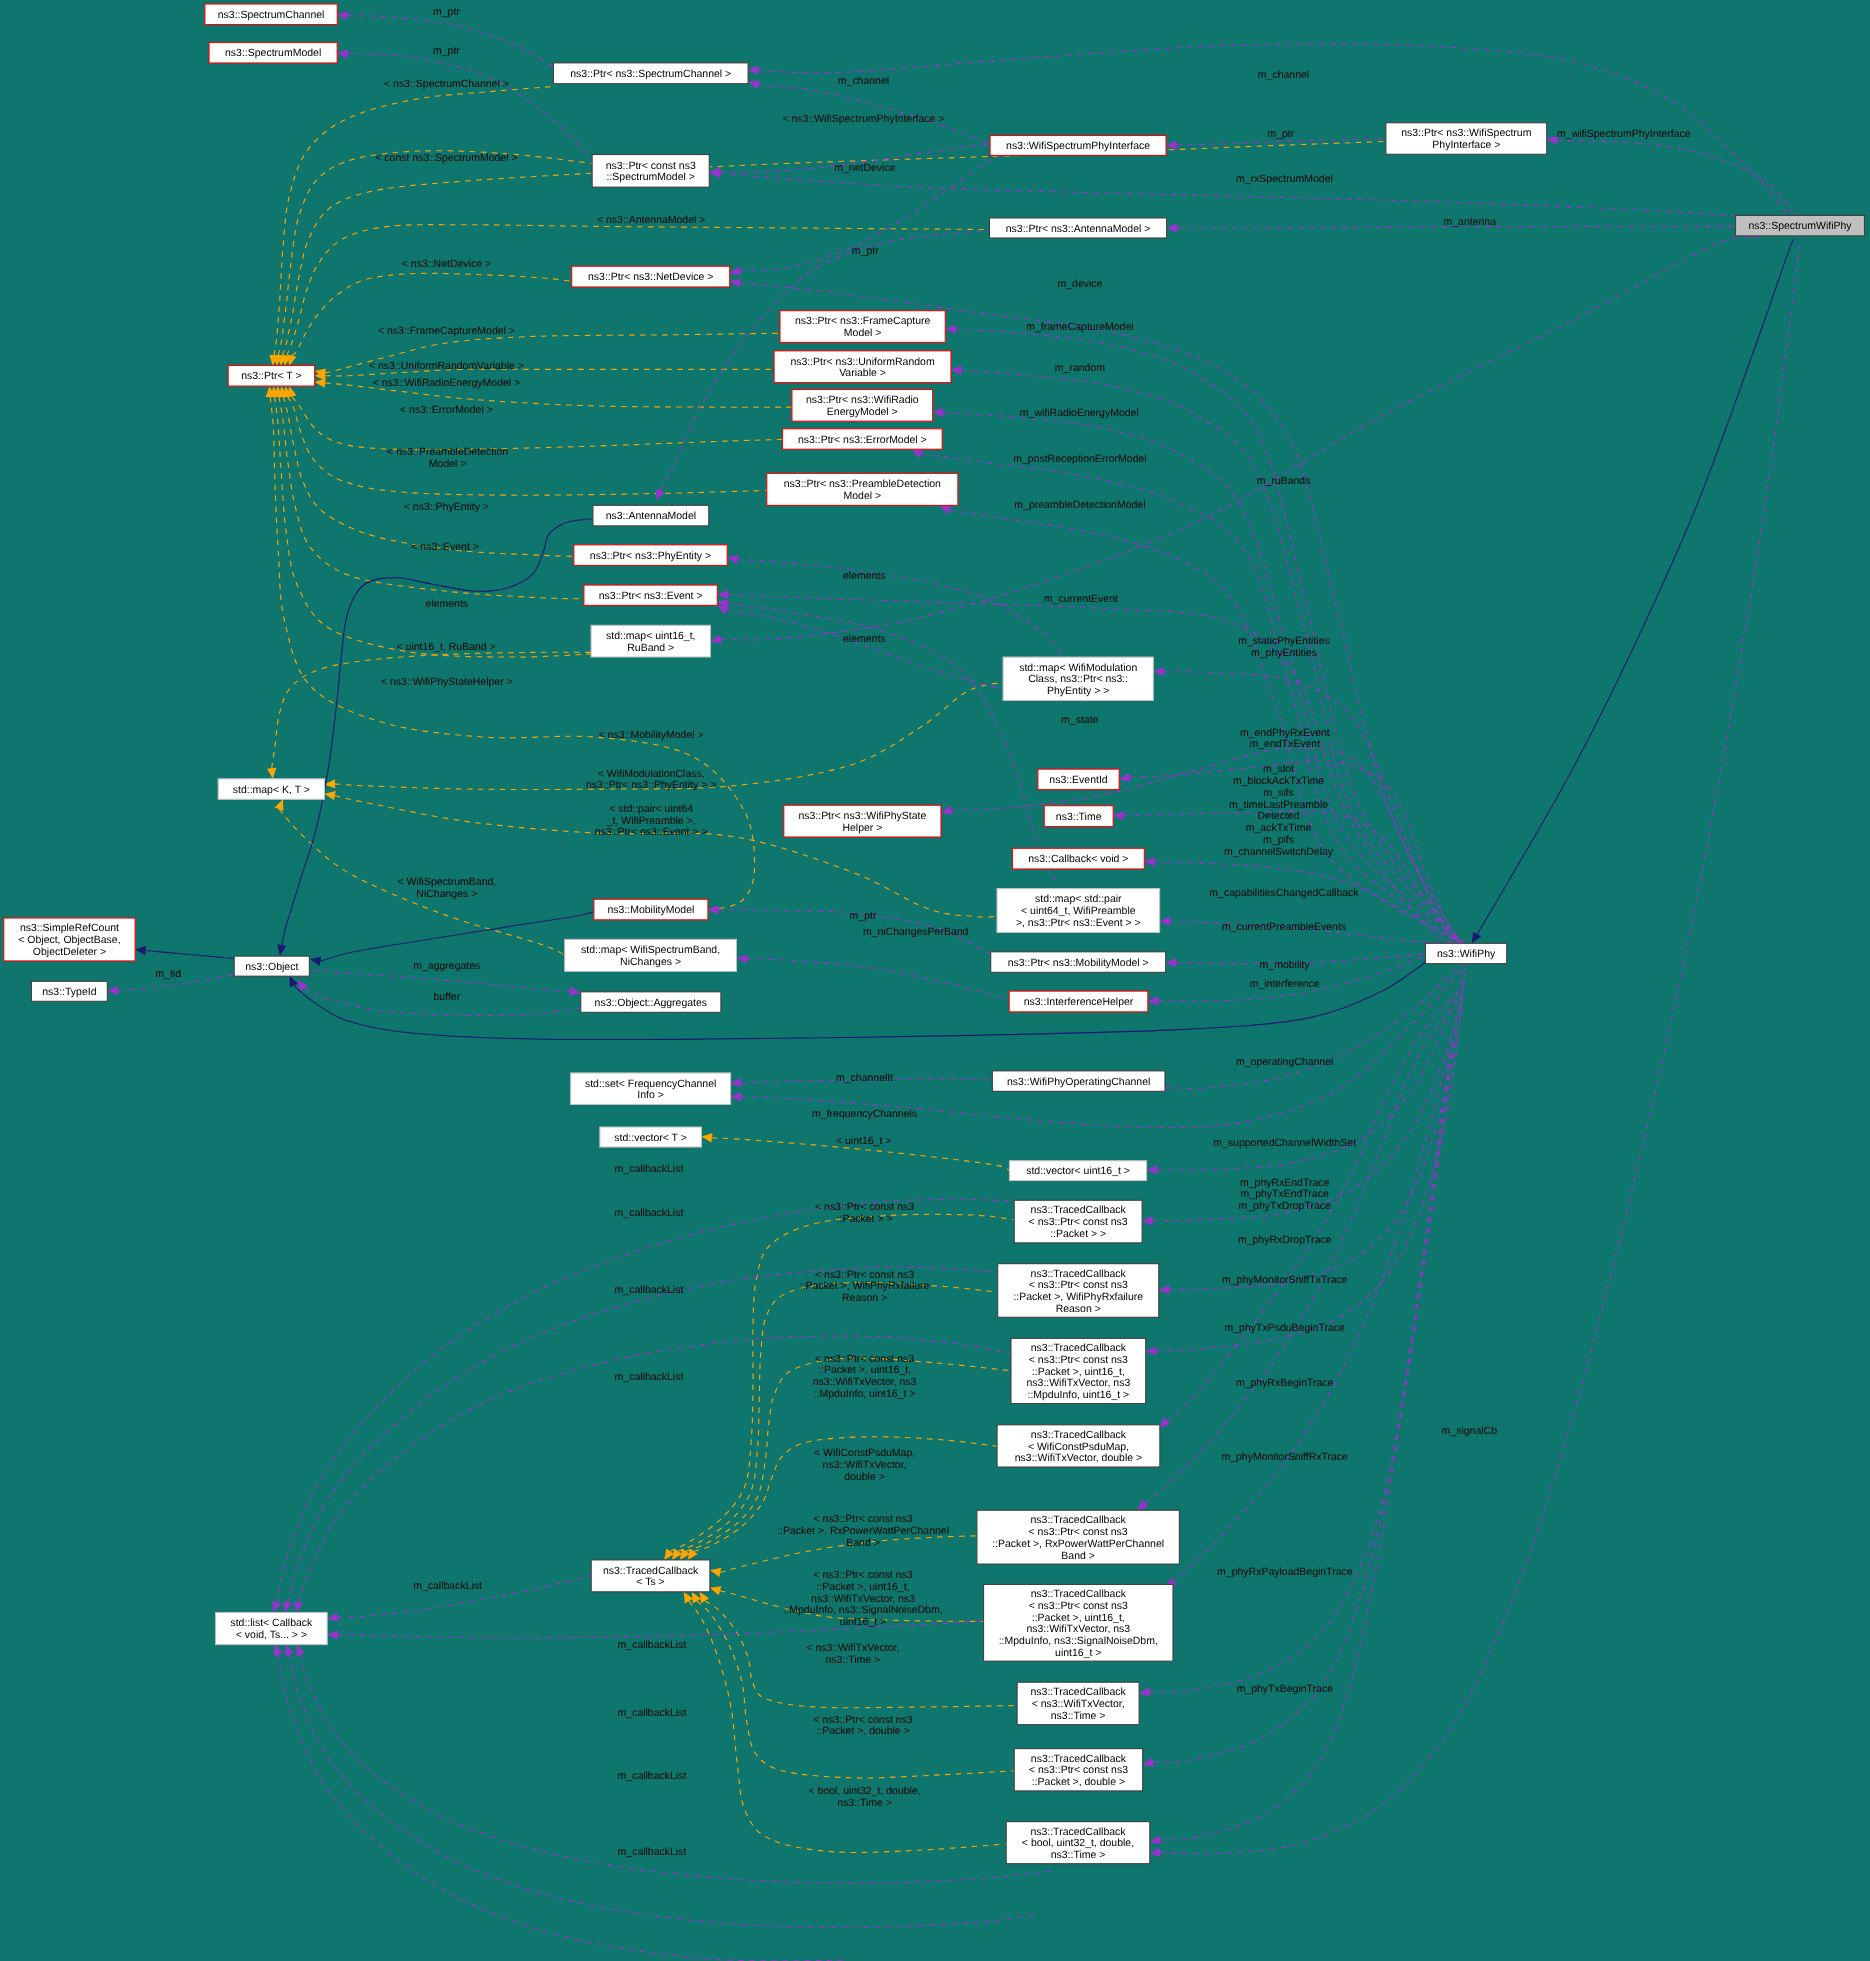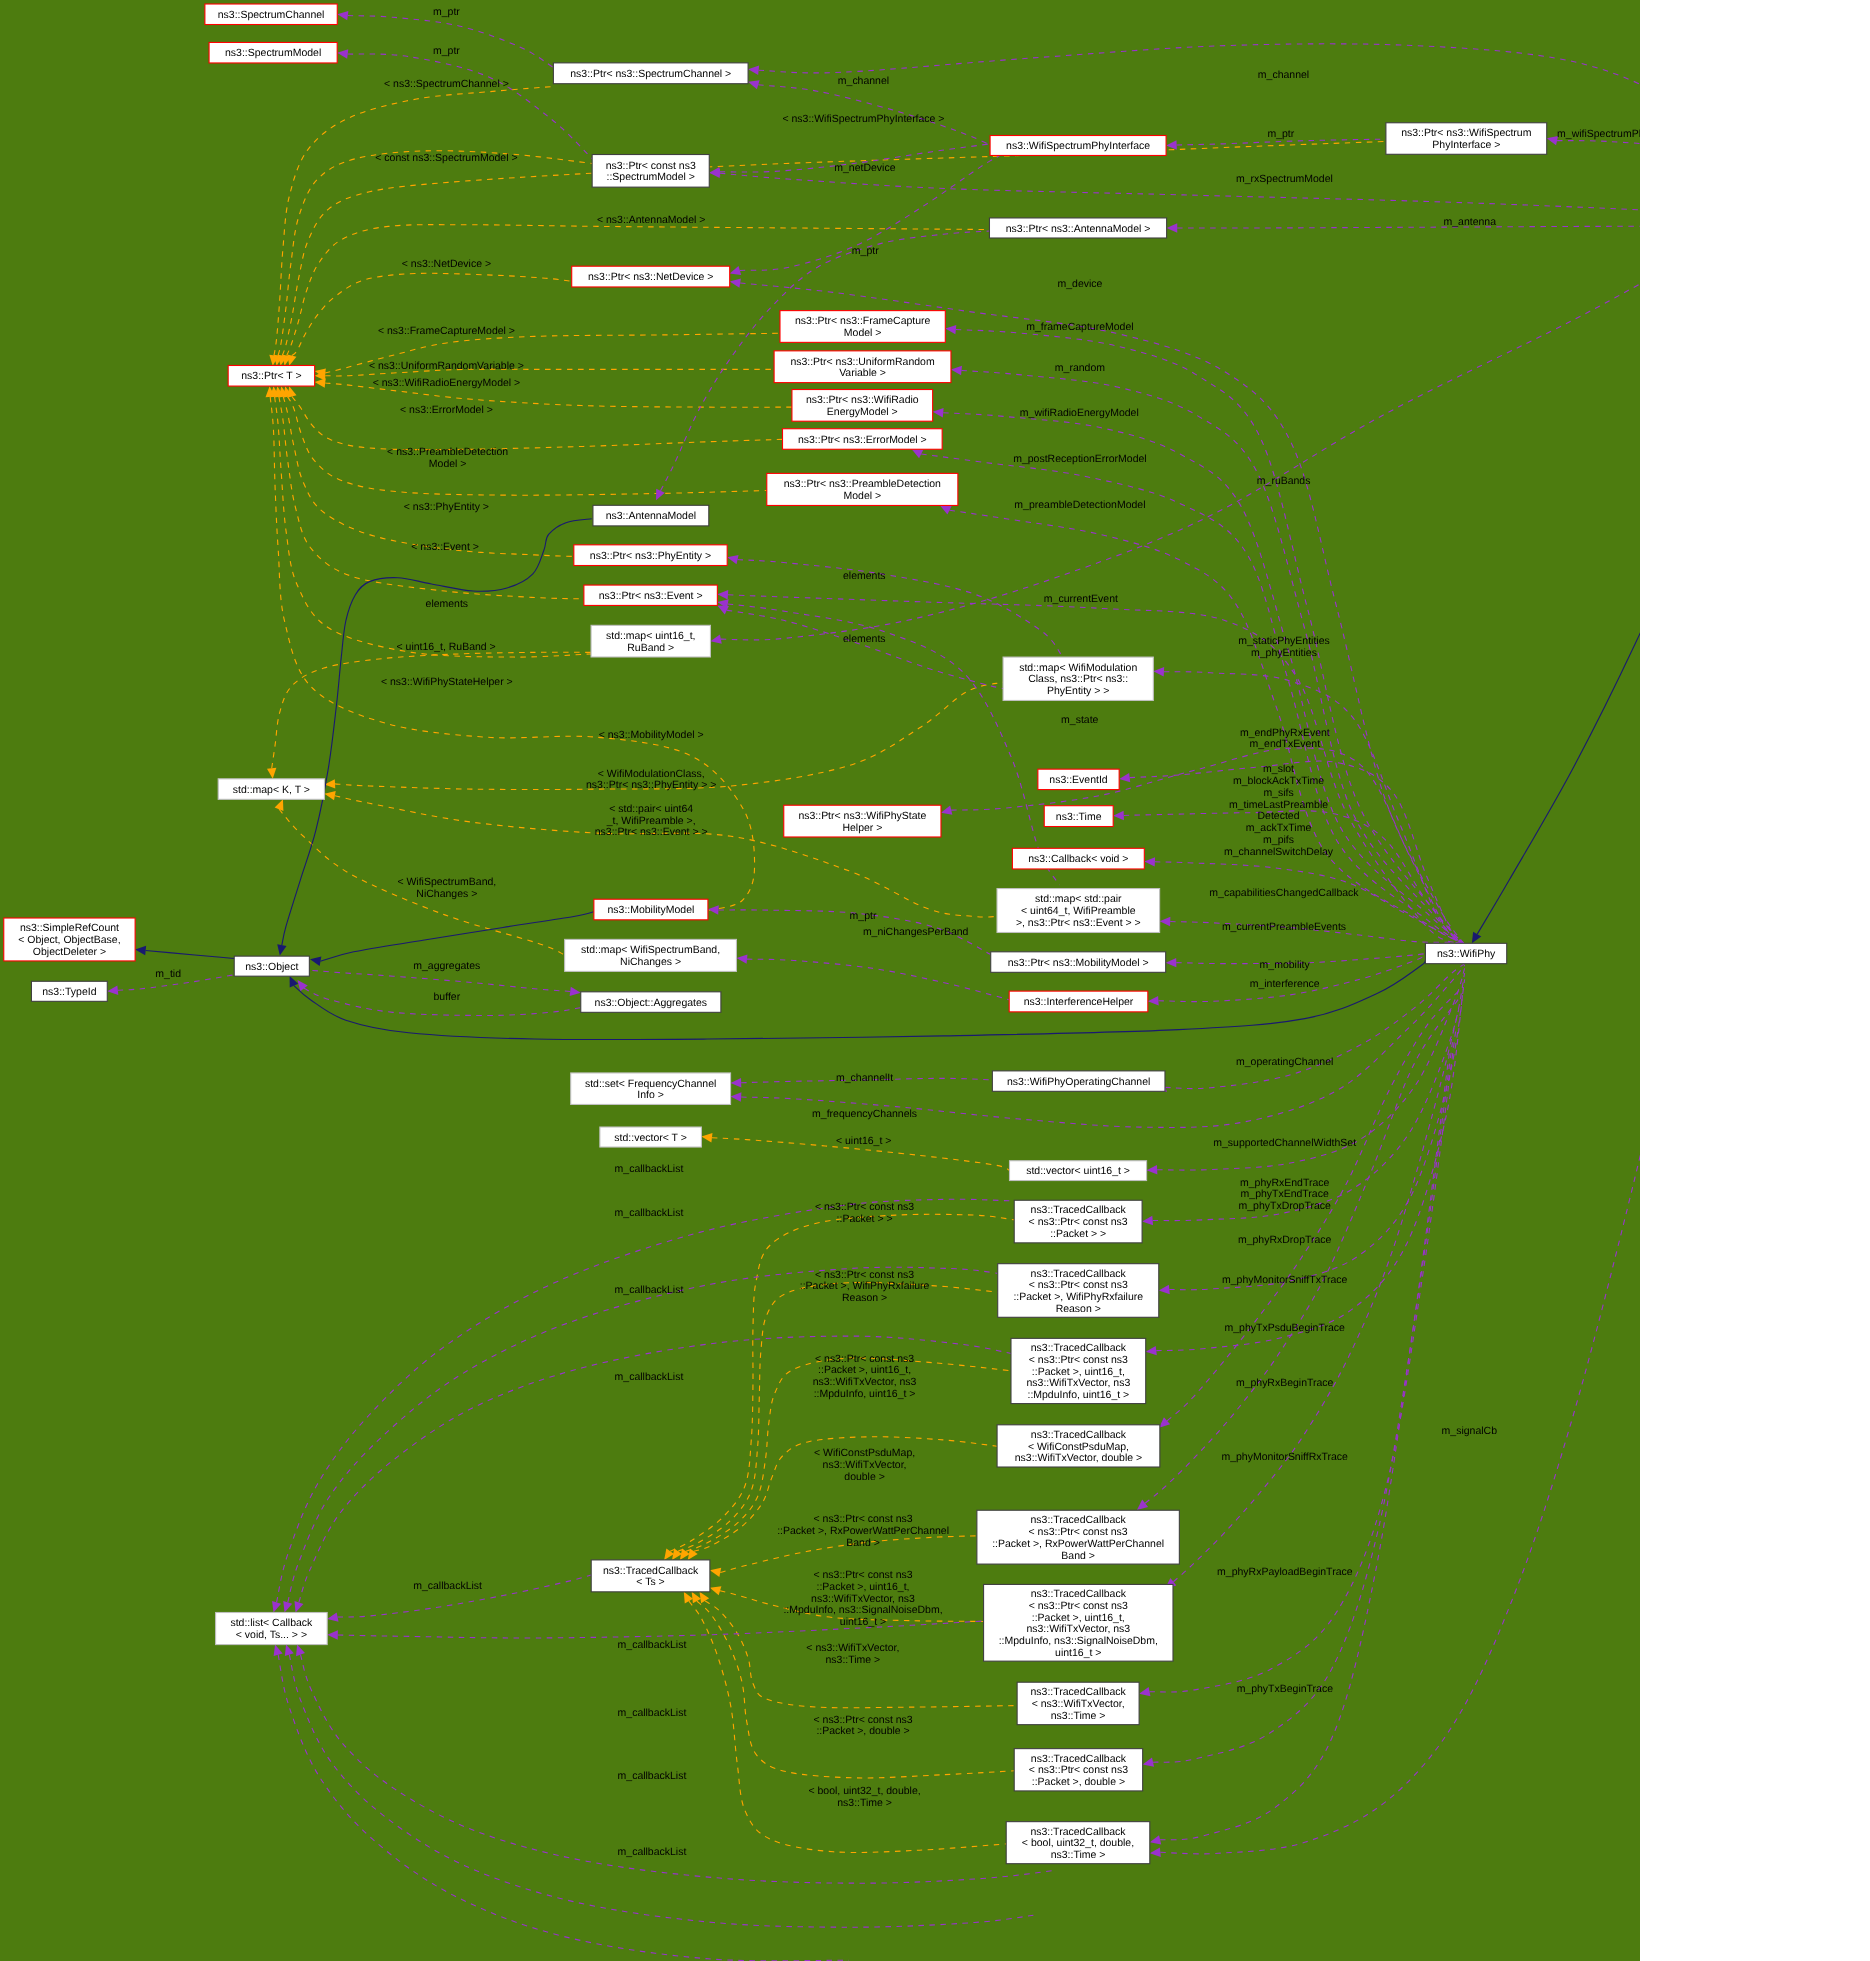--- a/index.html
+++ b/index.html
@@ -1,19 +1,19 @@
 <!DOCTYPE html>
 <html style="font-size:12.6px"><head>
 <meta charset="utf-8">
 <title>ns3::SpectrumWifiPhy collaboration diagram</title>
 <style>
   html,body{margin:0;padding:0;background:#ffffff;}
   *{ -webkit-font-smoothing:antialiased; text-rendering:geometricPrecision; }
   body{font-family:"Liberation Sans",sans-serif;}
-  #graph{position:relative;width:1640px;height:1961px;overflow:hidden;background:#4d7c0f;}
+  #graph{position:relative;width:1870px;height:1961px;overflow:hidden;background:#0f766e;}
   #graph > svg{position:absolute;left:0;top:0;width:1870px;height:1961px;display:block;}
   .ntext{font-family:"Liberation Sans",sans-serif;font-size:13.35px;fill:#000000;text-anchor:middle;}
   .ltext{font-family:"Liberation Sans",sans-serif;font-size:13.35px;fill:#000000;text-anchor:middle;}
   .nbox{fill:#ffffff;stroke-width:1.4;}
   .nbox.red{stroke:#ff0000;}
   .nbox.black{stroke:#404040;}
   .nbox.grey{stroke:#bfbfbf;}
   .nbox.cur{stroke:#404040;fill:#bfbfbf;}
   .e{fill:none;stroke-width:1.4;}
   .e.usage{stroke:#9a32cd;stroke-dasharray:7,7;}

